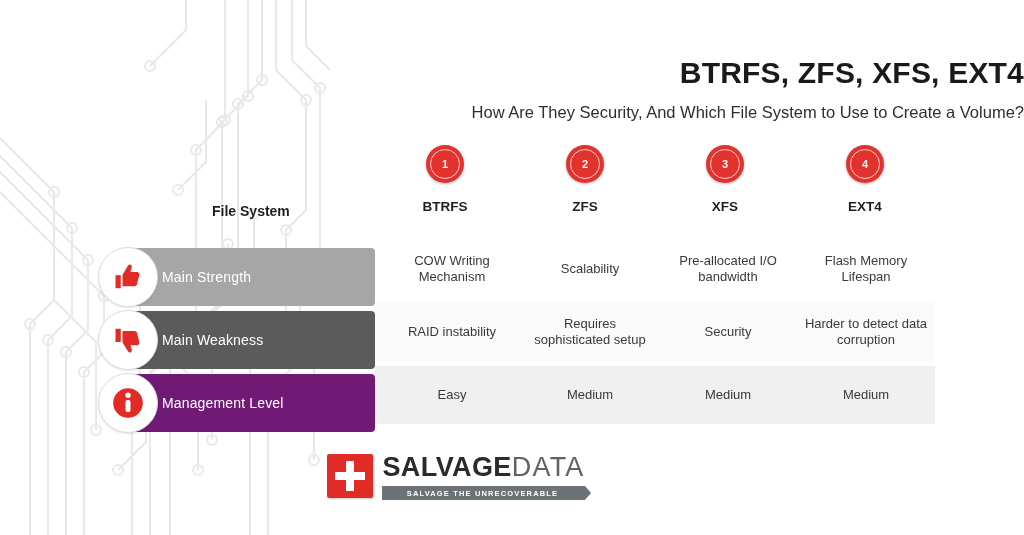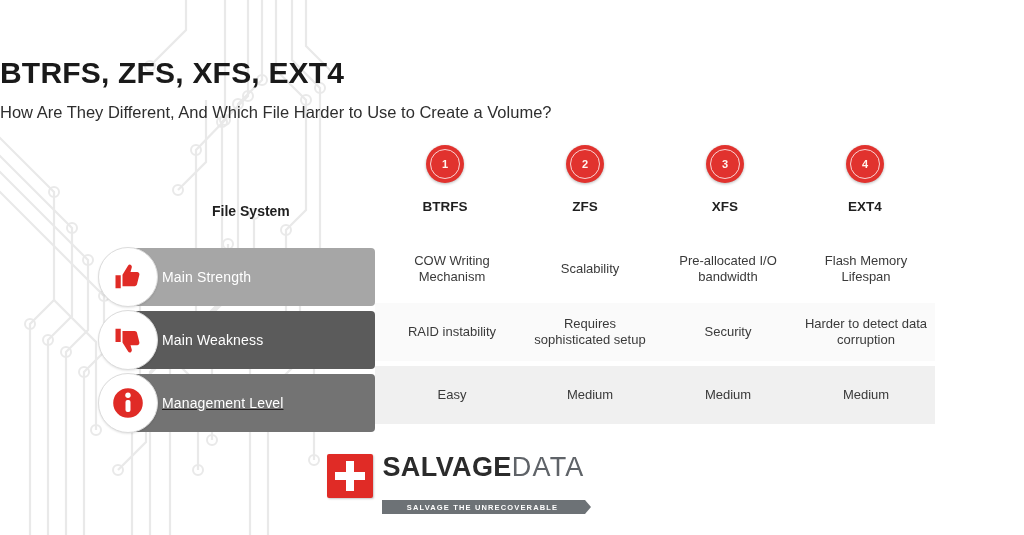--- a/index.html
+++ b/index.html
@@ -12,21 +12,21 @@
     color:#231f20;
   }
 
   
   #circuit-bg {
     position:absolute; left:0; top:0; width:330px; height:535px;
     pointer-events:none; z-index:0;
   }
 
   
-  .header { position:absolute; left:0; top:0; width:1024px; z-index:2; text-align:left; }
+  .header { position:absolute; left:0; top:0; width:1024px; z-index:2; text-align:right; }
   .title {
     font-size:30px; font-weight:bold; letter-spacing:0.2px;
     color:#1a1a1a; margin-top:56px;
   }
   .subtitle {
     font-size:16.5px; font-weight:normal; color:#2e2e2e; margin-top:13px;
   }
 
   
   .col-headers {
@@ -100,21 +100,21 @@
     position:absolute; left:8px; top:18px; width:30px; height:8px; background:#fff;
   }
   .logo-mark .bar-v {
     position:absolute; left:19px; top:7px; width:8px; height:30px; background:#fff;
   }
   .logo-text { margin-left:9px; }
   .logo-word { font-size:27px; line-height:30px; letter-spacing:.4px; white-space:nowrap; }
   .logo-word .salvage { font-weight:bold; color:#2b2b2b; }
   .logo-word .data { font-weight:normal; color:#5f6368; letter-spacing:1.2px; }
   .logo-ribbon {
-    margin-top:18px; height:14px; background:#6d7276;
+    margin-top:4px; height:14px; background:#6d7276;
     display:flex; align-items:center; justify-content:center;
     padding:0 10px 0 8px; position:relative;
   }
   .logo-ribbon span {
     font-size:7.5px; font-weight:bold; color:#ffffff; letter-spacing:1.15px;
     white-space:nowrap;
   }
   .logo-ribbon::after {
     content:""; position:absolute; right:-6px; top:0;
     border-top:7px solid transparent; border-bottom:7px solid transparent;
@@ -176,21 +176,21 @@
       <circle cx="198" cy="470" r="5"></circle>
     <circle cx="96" cy="430" r="5"></circle>
       <circle cx="314" cy="460" r="5"></circle>
     <circle cx="164" cy="276" r="5"></circle>
       <circle cx="146" cy="400" r="5"></circle>
   </g>
 </svg>
 
 <div class="header">
   <div class="title">BTRFS, ZFS, XFS, EXT4</div>
-  <div class="subtitle">How Are They Different, And Which File Harder to Use to Create a Volume?</div>
+  <div class="subtitle">How Are They Security, And Which File System to Use to Create a Volume?</div>
 </div>
 
 <div class="fs-label">File System</div>
 
 <div class="col-headers">
   <div class="col-head">
     <div class="num-circle">
         <span>1</span>
       </div>
     <div class="col-name">BTRFS</div>
@@ -251,21 +251,21 @@
     </div>
   </div>
 
   <div class="row">
     <div class="row-cells" style="background: rgb(240, 240, 240);">
       <div class="cell">Easy</div>
       <div class="cell">Medium</div>
       <div class="cell">Medium</div>
       <div class="cell">Medium</div>
     </div>
-    <div class="row-bar" style="background: #737373; text-decoration: underline;">
+    <div class="row-bar" style="background: #701a75;">
       <div class="row-icon">
         <svg width="40" height="40" viewBox="0 0 40 40">
           <circle cx="20" cy="20" r="16" fill="#e02b26"></circle>
           <circle cx="20" cy="20" r="16" fill="none" stroke="#ffffff" stroke-width="2.4"></circle>
           <circle cx="20" cy="12.2" r="2.7" fill="#ffffff"></circle>
           <rect x="17.5" y="17" width="5" height="12" rx="2" fill="#ffffff"></rect>
         </svg>
       </div>
       <div class="row-bar-label">Management Level</div>
     </div>

